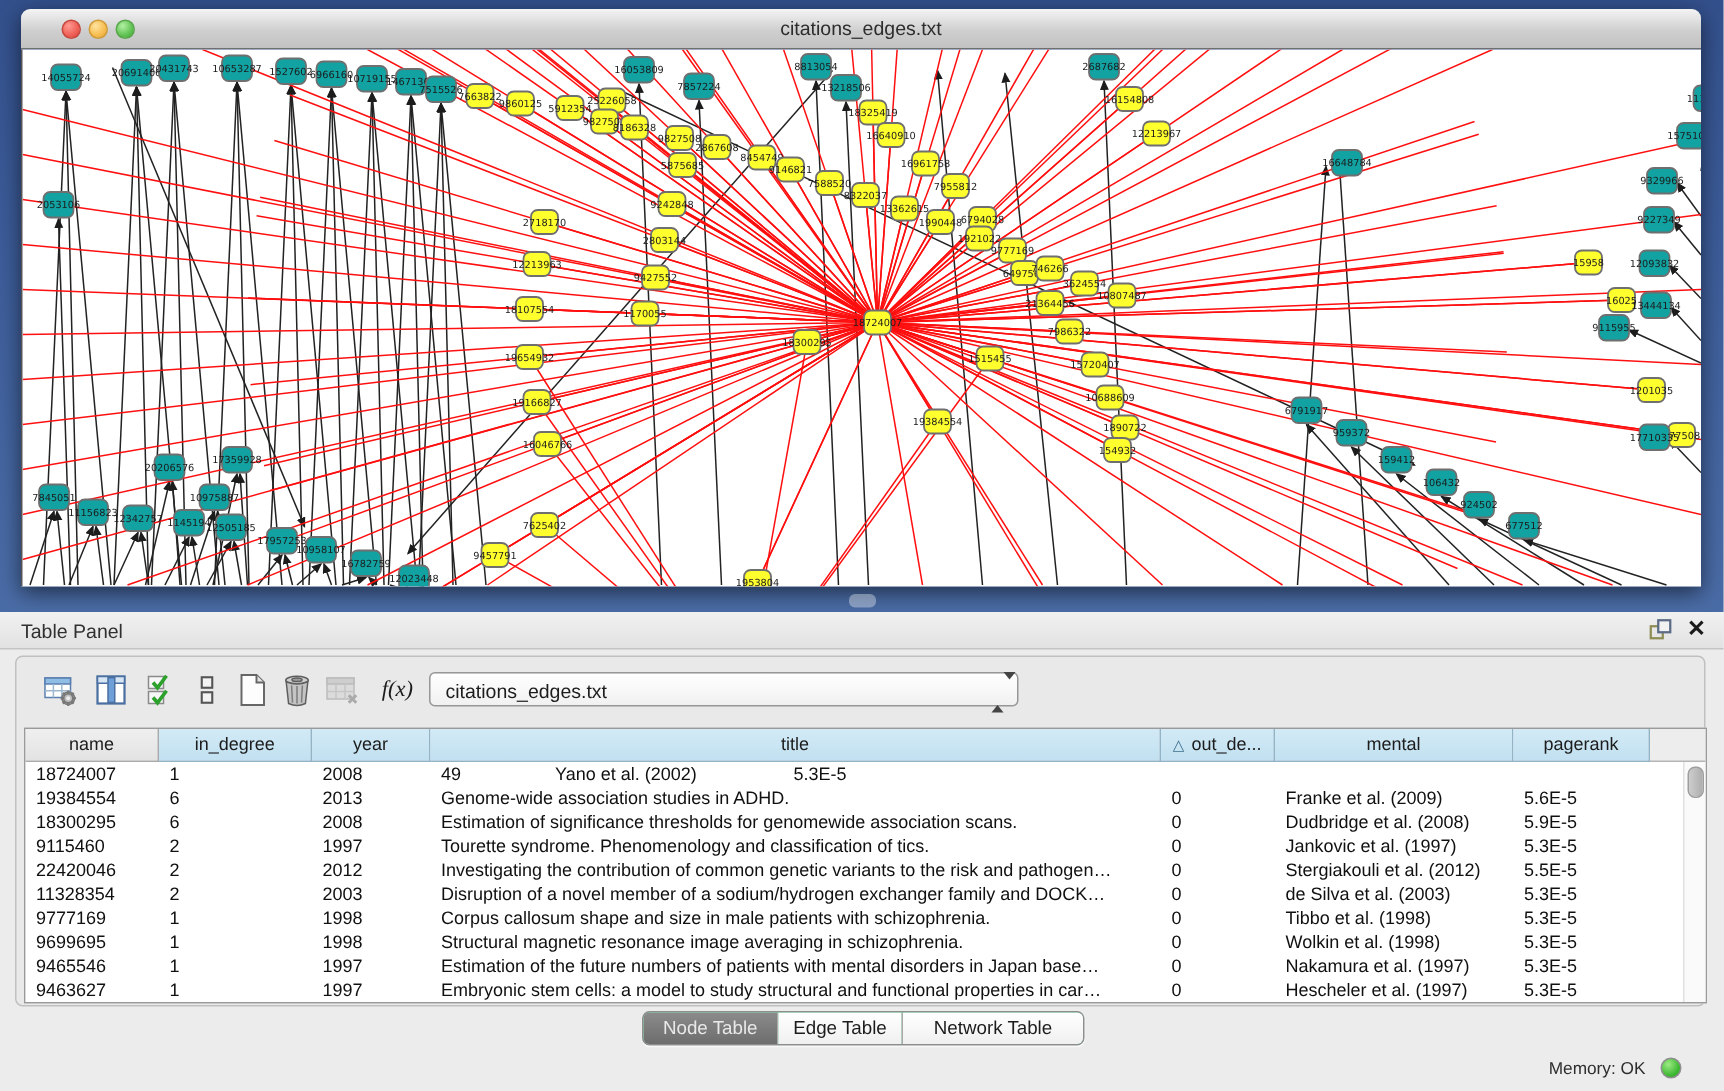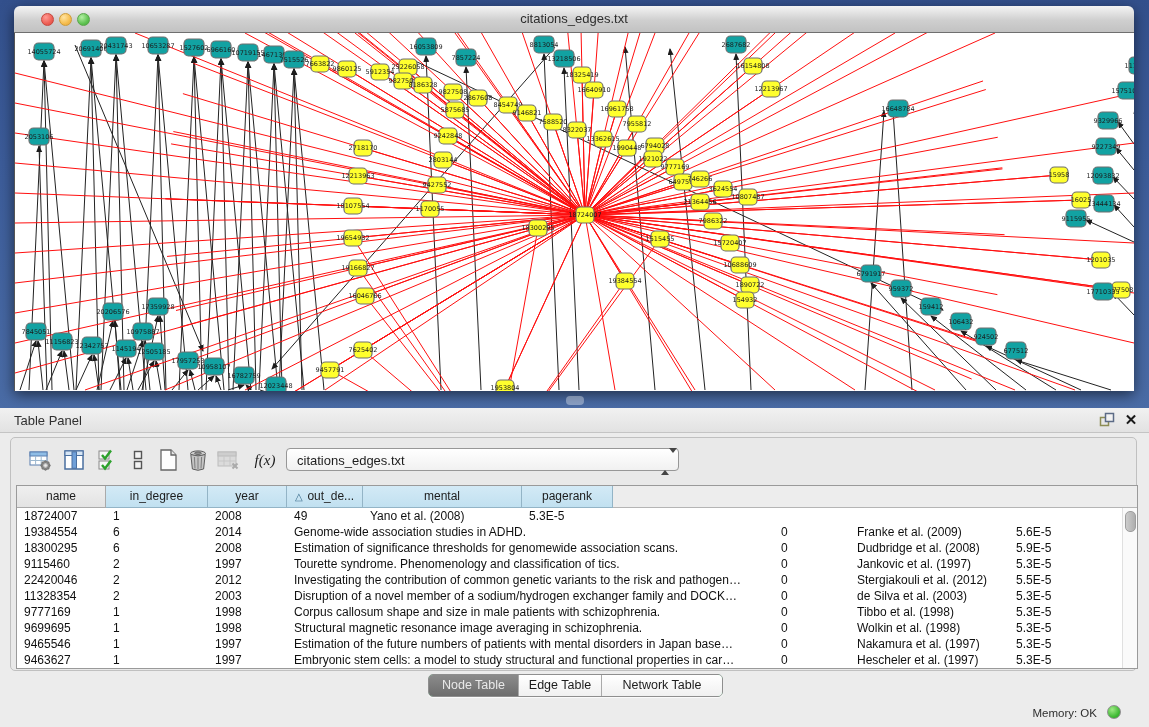--- a/index.html
+++ b/index.html
@@ -819,38 +819,39 @@
         <span class="combo-text">citations_edges.txt</span>
         <span class="combo-arrows"><span class="up"></span><span class="dn"></span></span>
       </div>
     </div>
 
     <div class="datatable">
       <div class="thead" id="thead">
           <div class="th th-first" style="width: 89px;">name</div>
           <div class="th" style="width: 102px;">in_degree</div>
           <div class="th" style="width: 79px;">year</div>
+          <div class="th" style="width: 487px;">title</div>
           <div class="th" style="width: 76px;"><span class="sortglyph">△ </span>out_de...</div>
           <div class="th" style="width: 159px;">mental</div>
           <div class="th" style="width: 91px;">pagerank</div>
           <div class="th-fill"></div>
         </div>
       <div id="tbody">
           <div class="tr">
             <div class="td" style="width: 89px;">18724007</div>
             <div class="td" style="width: 102px;">1</div>
             <div class="td" style="width: 79px;">2008</div>
             <div class="td" style="width: 76px;">49</div>
-            <div class="td" style="width: 159px;">Yano et al. (2008)</div>
+            <div class="td" style="width: 159px;">Yano et al. (2002)</div>
             <div class="td" style="width: 91px;">5.3E-5</div>
           </div>
           <div class="tr">
             <div class="td" style="width: 89px;">19384554</div>
             <div class="td" style="width: 102px;">6</div>
-            <div class="td" style="width: 79px;">2014</div>
+            <div class="td" style="width: 79px;">2013</div>
             <div class="td" style="width: 487px;">Genome-wide association studies in ADHD.</div>
             <div class="td" style="width: 76px;">0</div>
             <div class="td" style="width: 159px;">Franke et al. (2009)</div>
             <div class="td" style="width: 91px;">5.6E-5</div>
           </div>
           <div class="tr">
             <div class="td" style="width: 89px;">18300295</div>
             <div class="td" style="width: 102px;">6</div>
             <div class="td" style="width: 79px;">2008</div>
             <div class="td" style="width: 487px;">Estimation of significance thresholds for genomewide association scans.</div>

